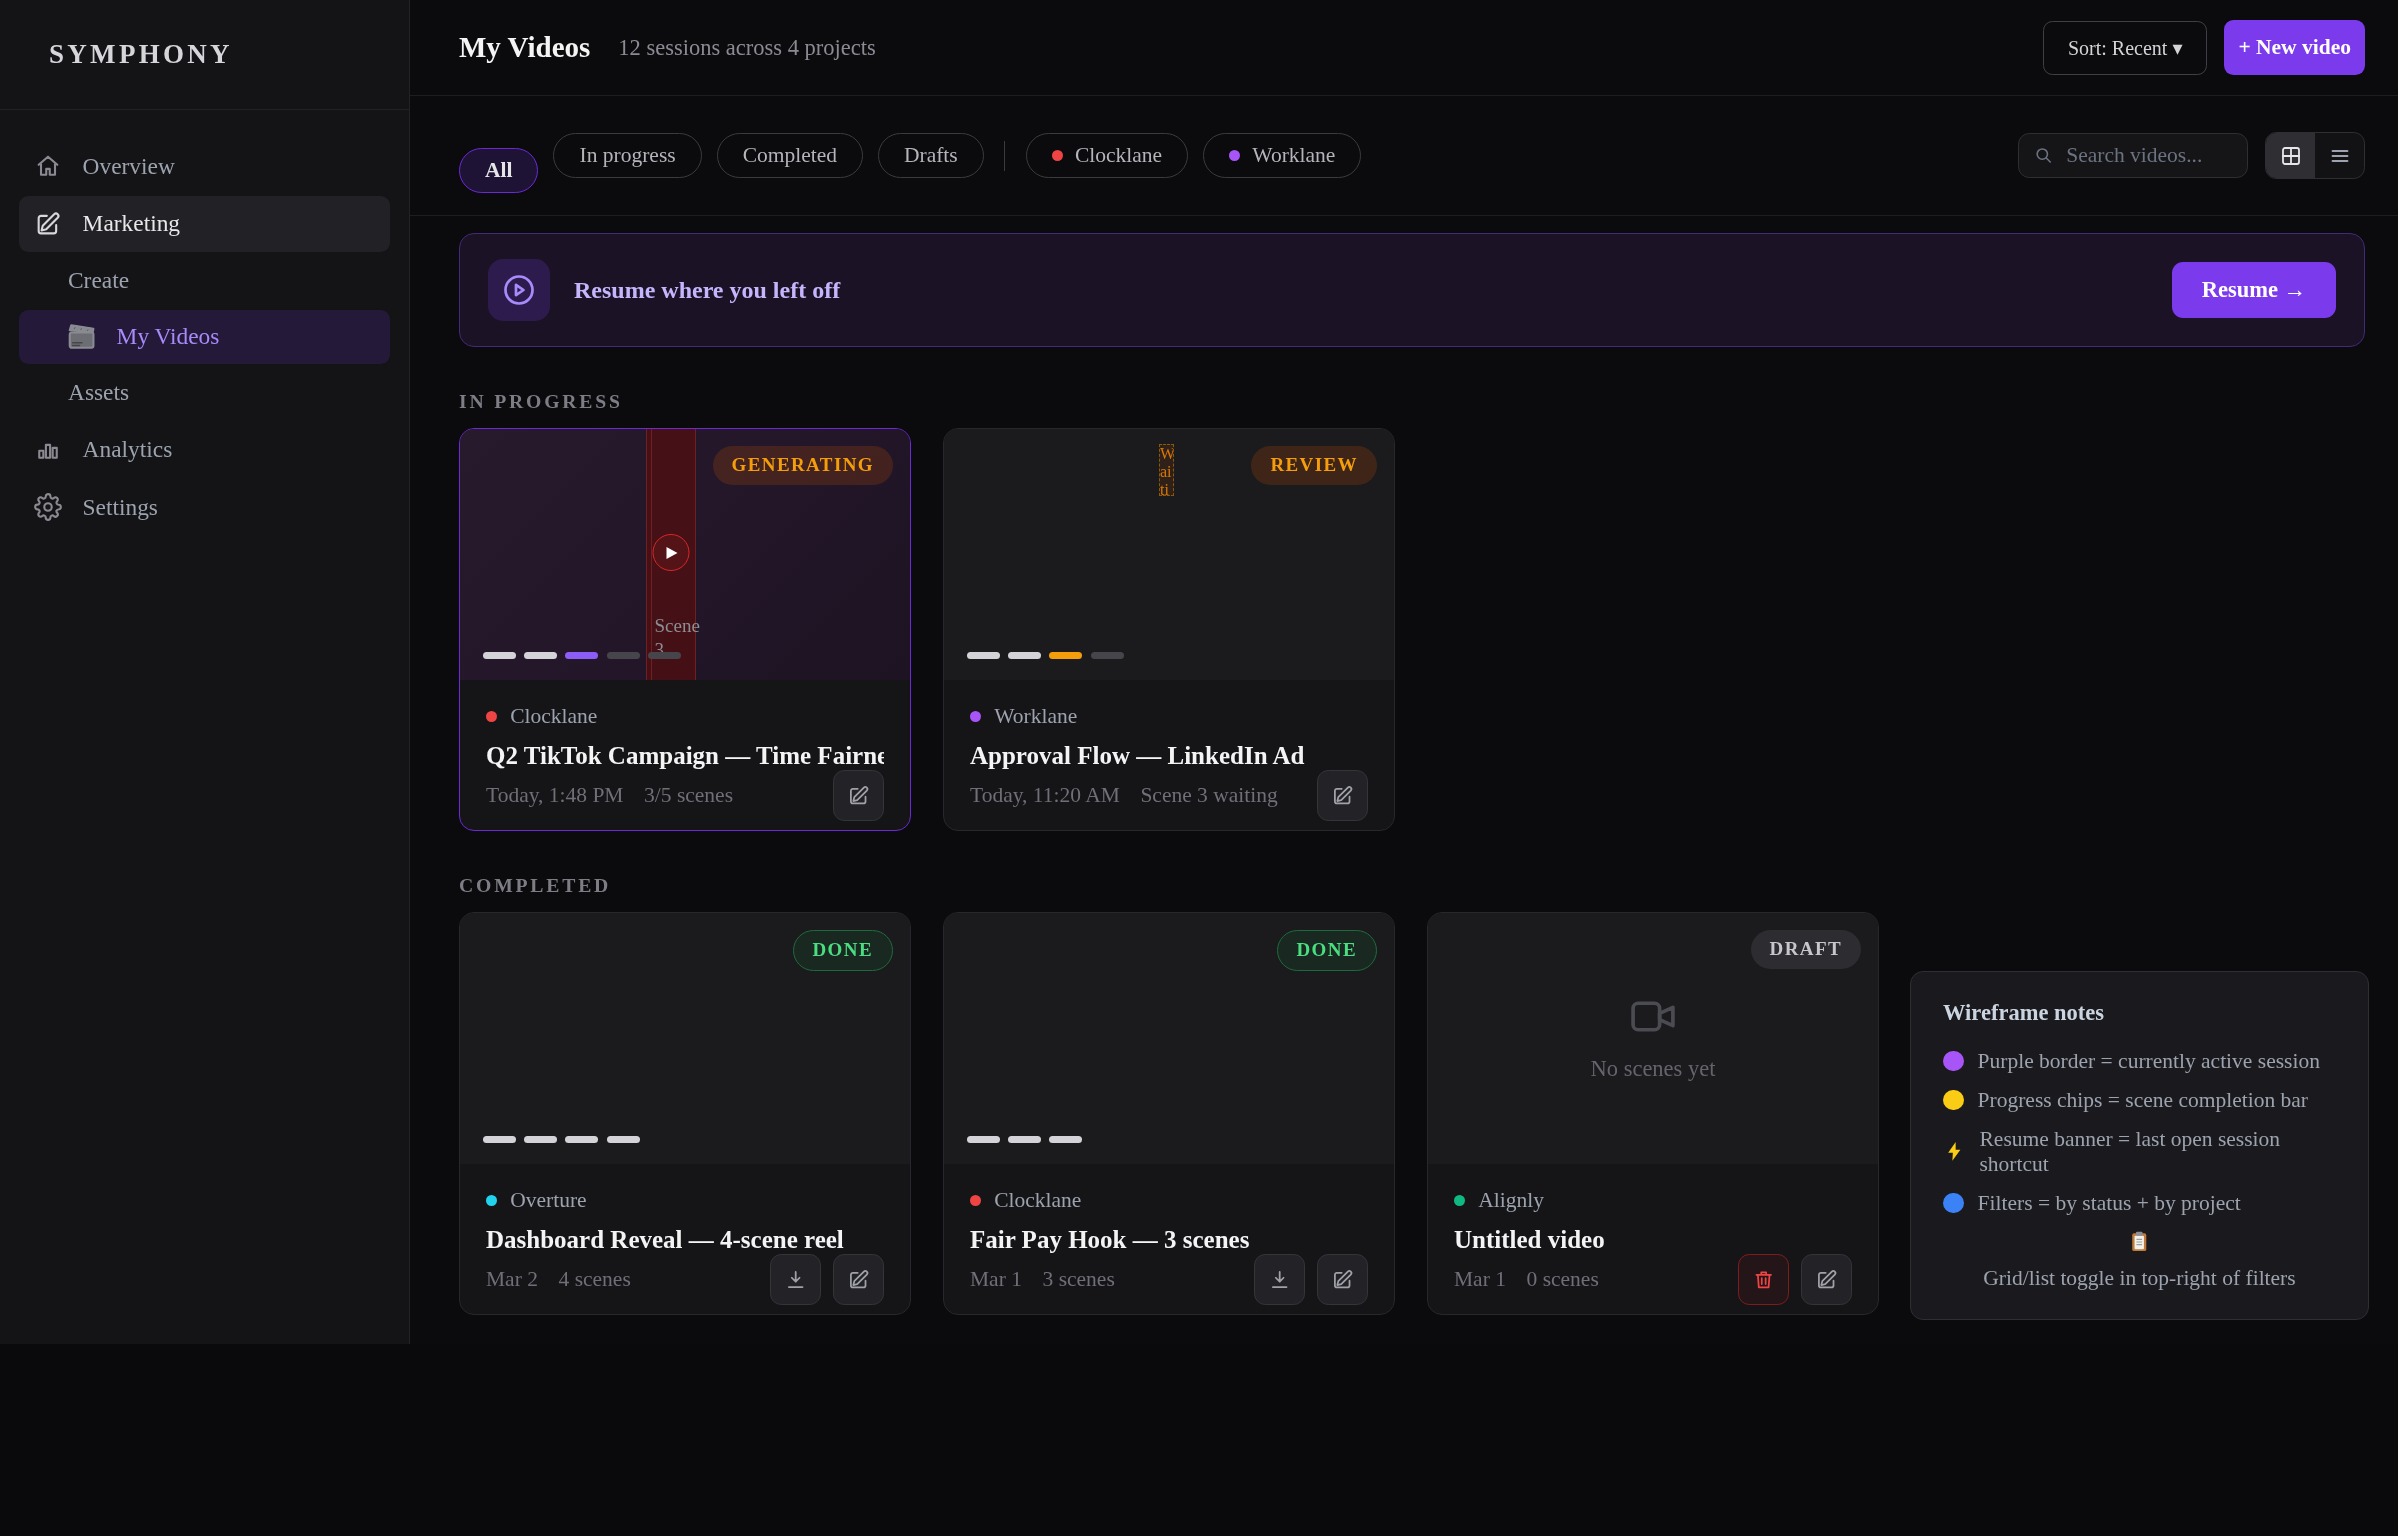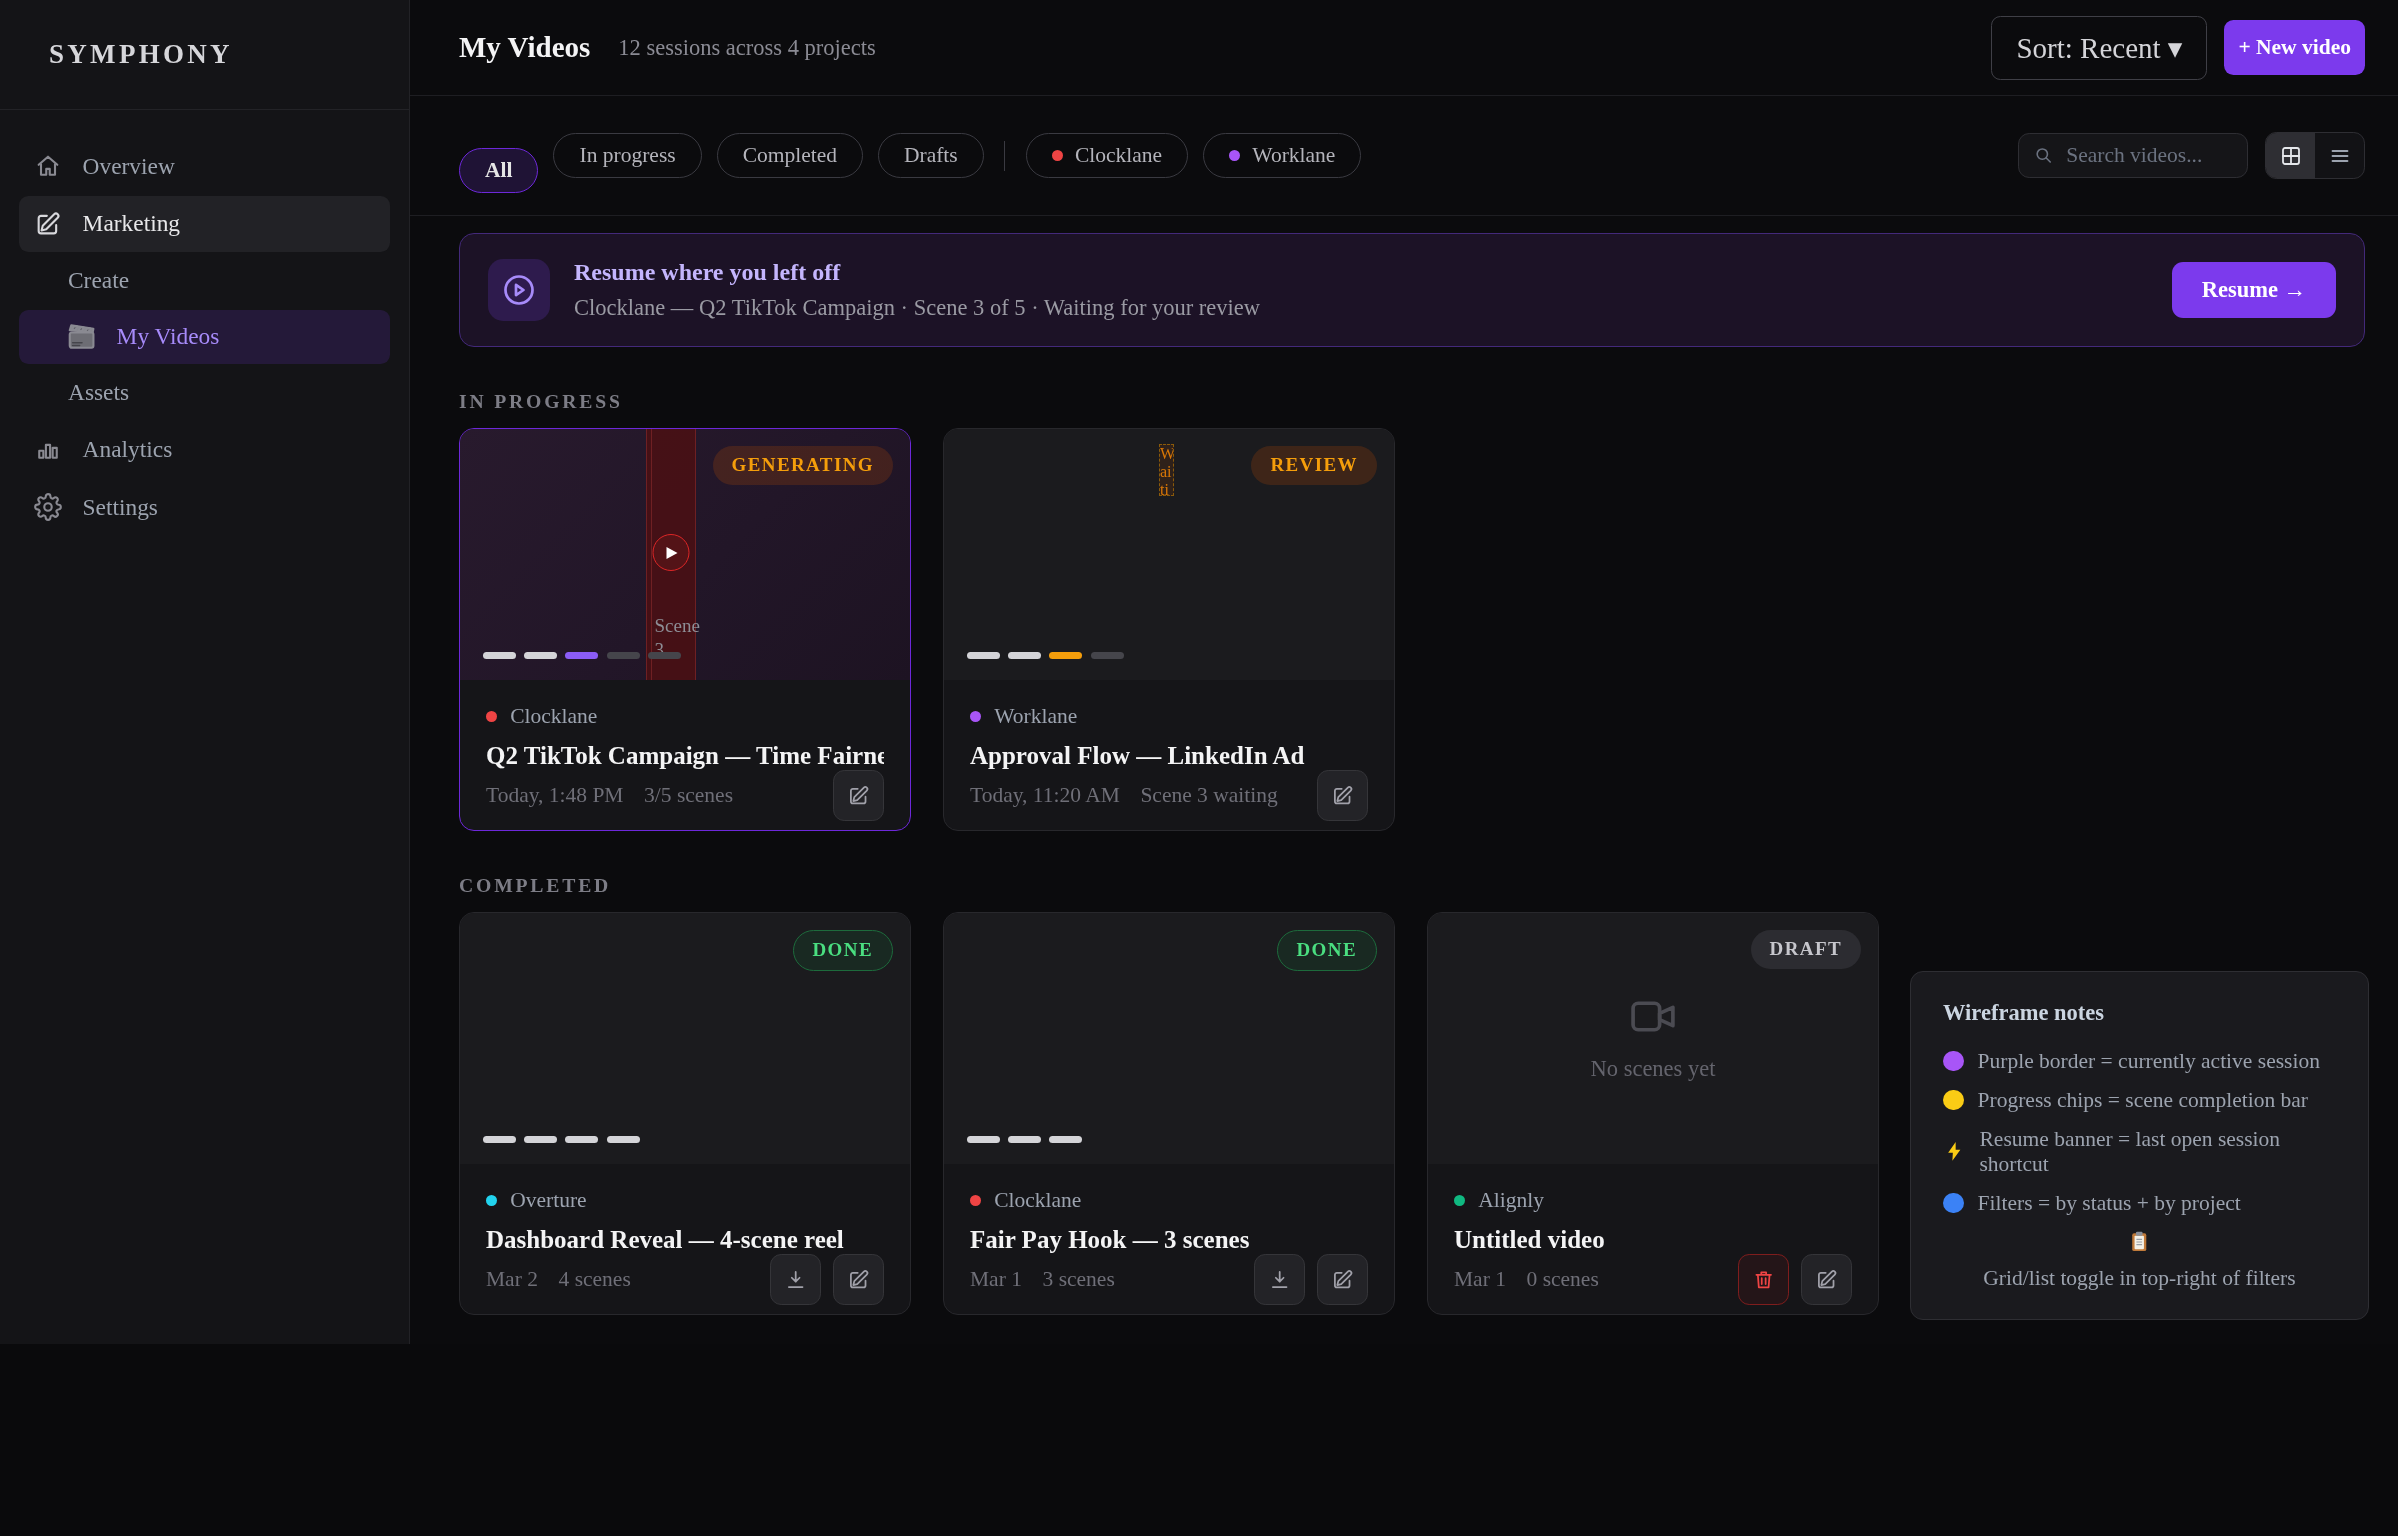--- a/index.html
+++ b/index.html
@@ -17,21 +17,21 @@
   .nav-sub{padding-left:49px;height:54px;}
   .nav-item.selected{background:rgba(124,58,237,0.16);color:#a78bfa;}
   .clapper{width:32px;height:28px;flex:0 0 auto;}
 
   
   .main{flex:1;display:flex;flex-direction:column;position:relative;min-width:0;}
   .topbar{height:96px;min-height:96px;display:flex;align-items:center;padding:0 34px 0 49px;border-bottom:0.9px solid #1e1e22;}
   .page-title{font-size:29px;font-weight:700;color:#f4f4f5;}
   .page-sub{font-size:22.5px;color:#8b8b94;margin-left:28px;}
   .topbar-right{margin-left:auto;display:flex;align-items:center;gap:17px;}
-  .btn-outline{border:0.9px solid #3f3f46;border-radius:9.4px;background:transparent;color:#d4d4d8;font-size:29px;padding:14px 24px;font-family:inherit;cursor:pointer;}
+  .btn-outline{border:0.9px solid #3f3f46;border-radius:9.4px;background:transparent;color:#d4d4d8;font-size:20px;padding:14px 24px;font-family:inherit;cursor:pointer;}
   .btn-primary{border:none;border-radius:9.4px;background:#7c3aed;color:#fff;font-size:21.5px;font-weight:700;padding:15px 14px;font-family:inherit;cursor:pointer;}
 
   .filterbar{height:120px;min-height:120px;display:flex;align-items:center;padding:0 34px 0 49px;border-bottom:0.9px solid #1e1e22;gap:15px;}
   .chip-btn{height:45px;border-radius:936px;border:0.9px solid #3a3a41;background:transparent;color:#b4b4bb;font-size:21.5px;padding:0 25px;font-family:inherit;cursor:pointer;display:flex;align-items:center;gap:12px;}
   .chip-btn.active{border-color:#6d28d9;background:rgba(124,58,237,0.18);color:#e5e5e5;font-weight:700;margin-top:29px;}
   .dot{width:11.2px;height:11.2px;border-radius:50%;display:inline-block;flex:0 0 auto;}
   .vdivider{width:0.9px;height:30px;background:#3a3a41;margin:0 5.6px;}
   .filter-right{margin-left:auto;display:flex;align-items:center;gap:17px;padding-left:7px;}
   .search{width:230px;height:45px;border:0.9px solid #2e2e33;background:#151518;border-radius:11.2px;display:flex;align-items:center;padding:0 15px;gap:11.2px;}
   .search svg{width:22.5px;height:22.5px;stroke:#6b7280;fill:none;stroke-width:2;stroke-linecap:round;}
@@ -202,21 +202,20 @@
 
       <div class="banner">
         <div class="banner-tile">
           <svg viewBox="0 0 24 24">
               <circle cx="12" cy="12" r="9"></circle>
               <path d="M10 8.6l5 3.4-5 3.4z"></path>
             </svg>
         </div>
         <div class="banner-text">
           <span class="banner-title">Resume where you left off</span>
-          <span class="banner-sub">Clocklane — Q2 TikTok Campaign · Scene 3 of 5 · Waiting for your review</span>
         </div>
         <button class="btn-primary">Resume →</button>
       </div>
 
       <div class="section-label">IN PROGRESS</div>
       <div class="card-row">
 
         <article class="card active-session">
           <div class="thumb generating">
             <div class="stripe">

